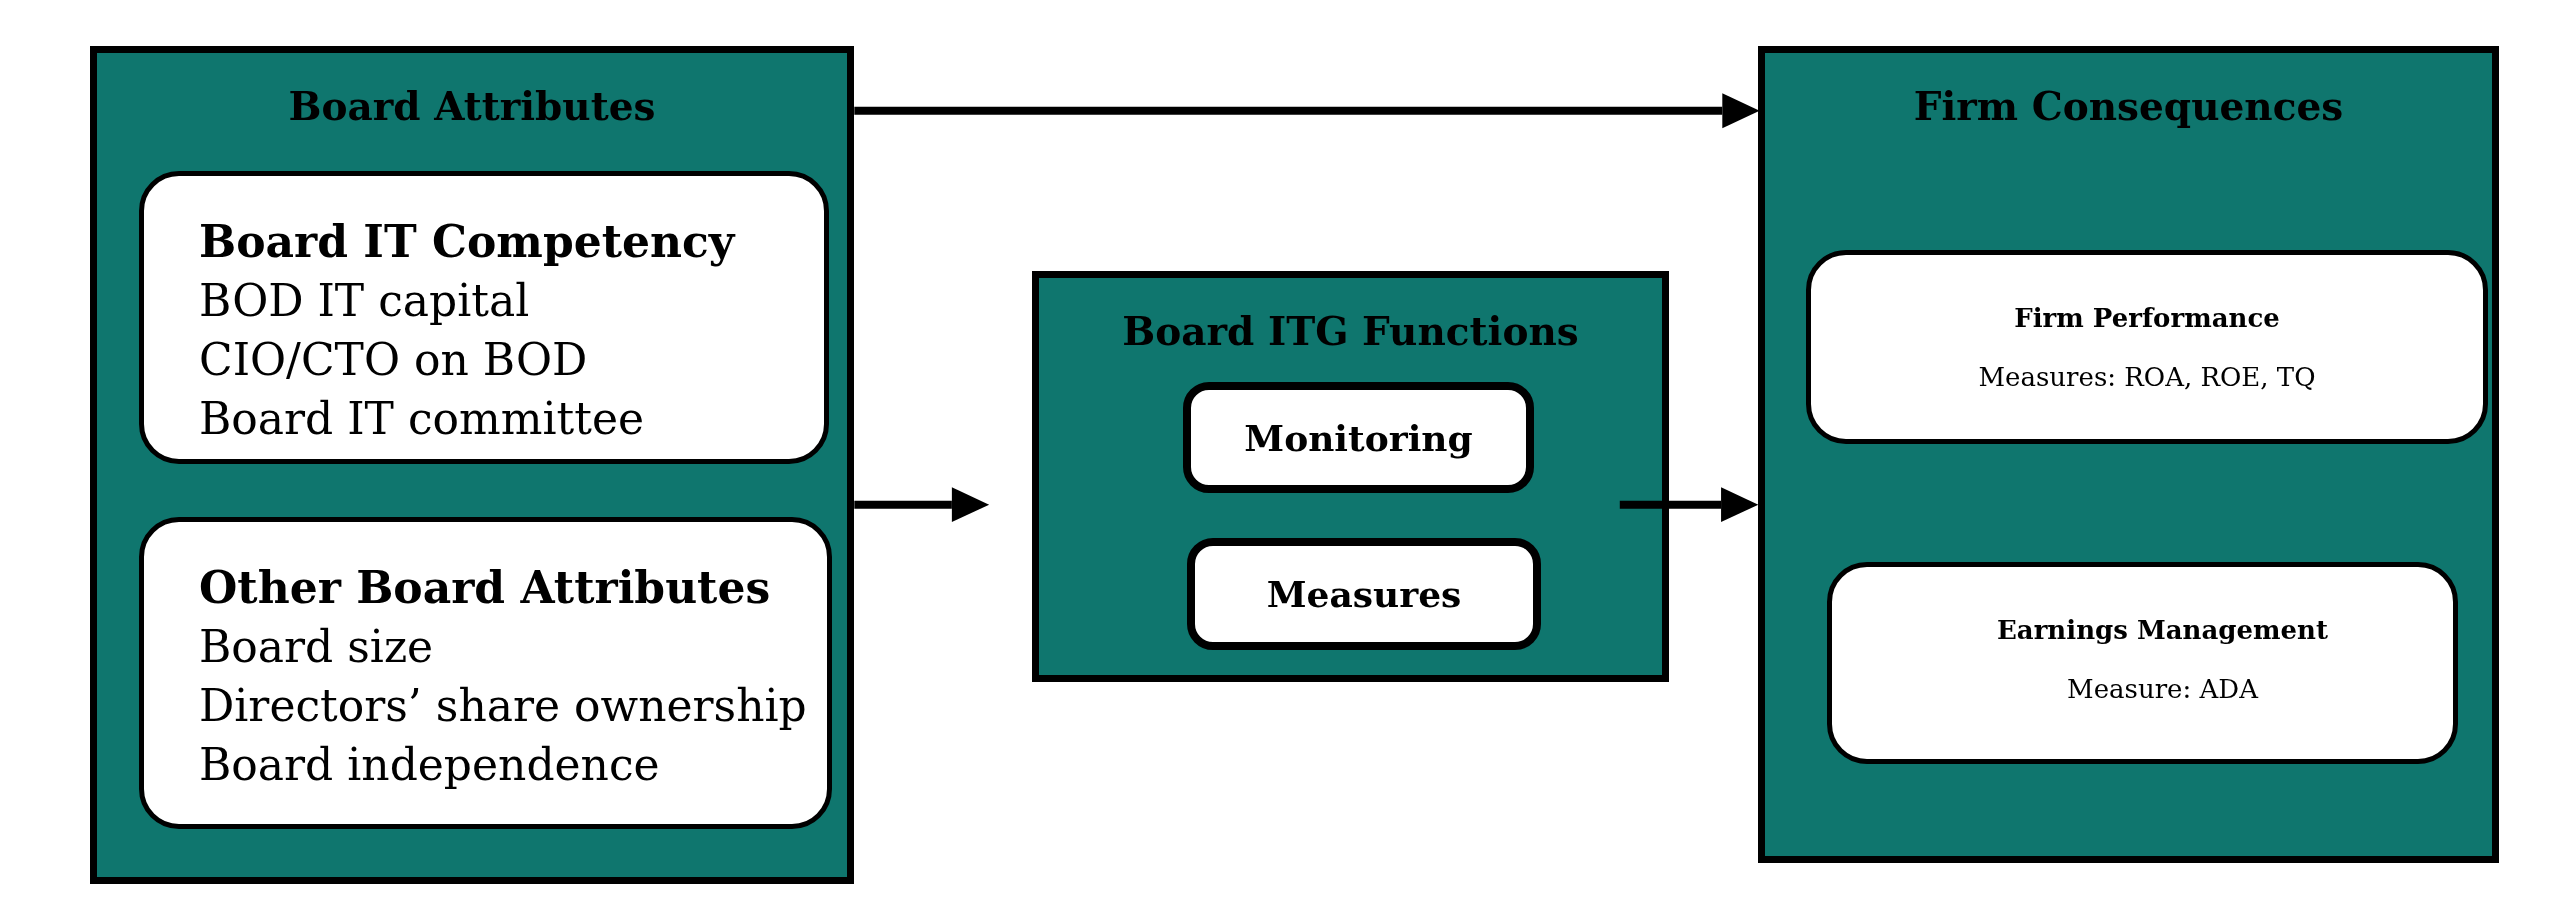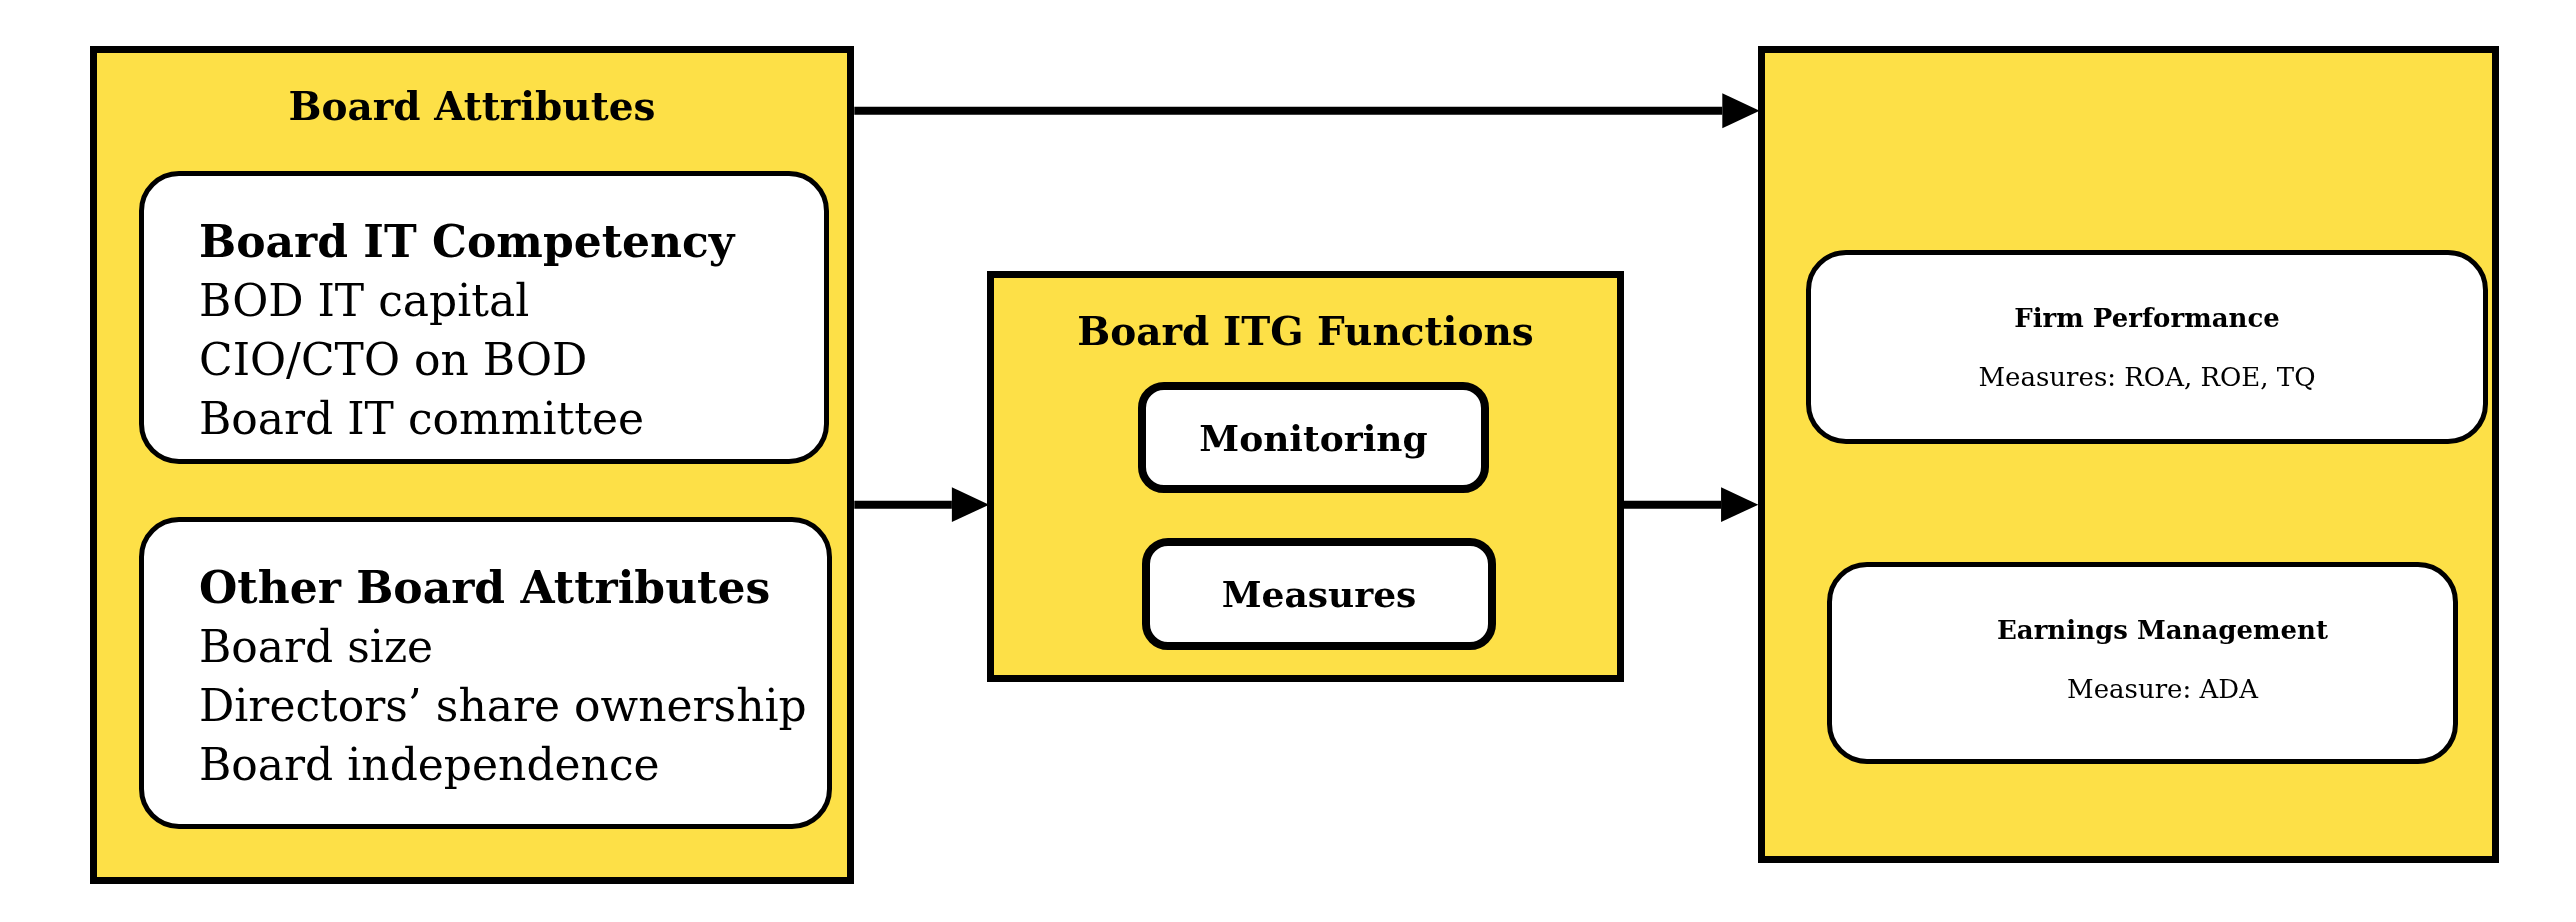--- a/index.html
+++ b/index.html
@@ -12,25 +12,25 @@
     width: 2576px;
     height: 923px;
     background: #ffffff;
     font-family: "DejaVu Serif", "Liberation Serif", serif;
     color: #000000;
     overflow: hidden;
   }
   .outer-box {
     position: absolute;
     border: 7.5px solid #000000;
-    background: #fde047;
+    background: #0f766e;
     box-sizing: border-box;
   }
   #left-box   { left: 90px;  top: 46px;  width: 764px; height: 838px; }
-  #middle-box { left: 987px; top: 271px; width: 637px; height: 411px;  }
+  #middle-box { left: 1032px; top: 271px; width: 637px; height: 411px;  }
   #right-box  { left: 1758px; top: 46px;  width: 741px; height: 817px; }
 
   .box-title {
     position: absolute;
     left: 0;
     width: 100%;
     text-align: center;
     font-weight: bold;
     font-size: 39px;
     line-height: 43px;
@@ -132,20 +132,21 @@
     <div id="monitoring-card">
       <span>Monitoring</span>
     </div>
 
     <div id="service-card">
       <span>Measures</span>
     </div>
   </div>
 
   <div id="right-box" class="outer-box">
+    <div class="box-title">Firm Consequences</div>
 
     <div id="firm-performance-card">
       <div class="outcome-text">
         <div class="outcome-heading">Firm Performance</div>
         <div class="outcome-detail">Measures: ROA, ROE, TQ</div>
       </div>
     </div>
 
     <div id="earnings-card">
       <div class="outcome-text">

